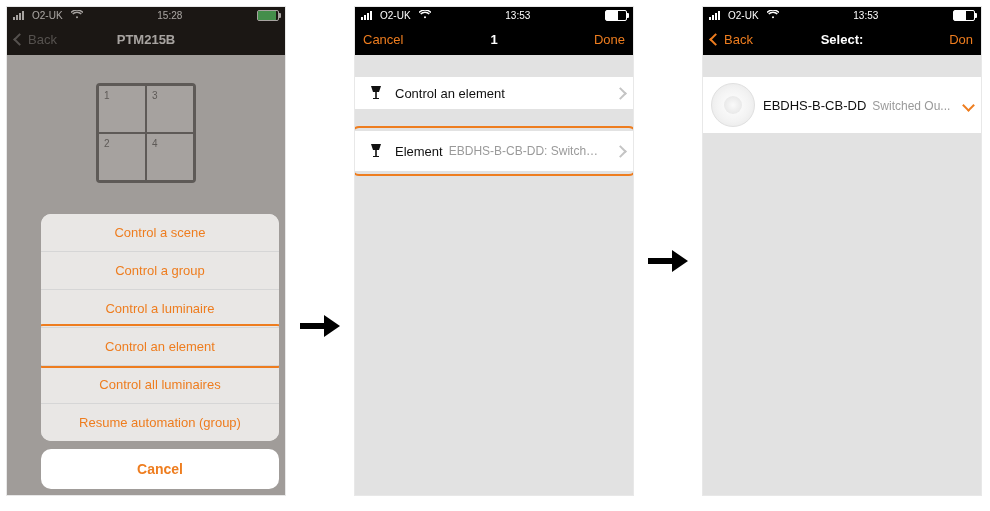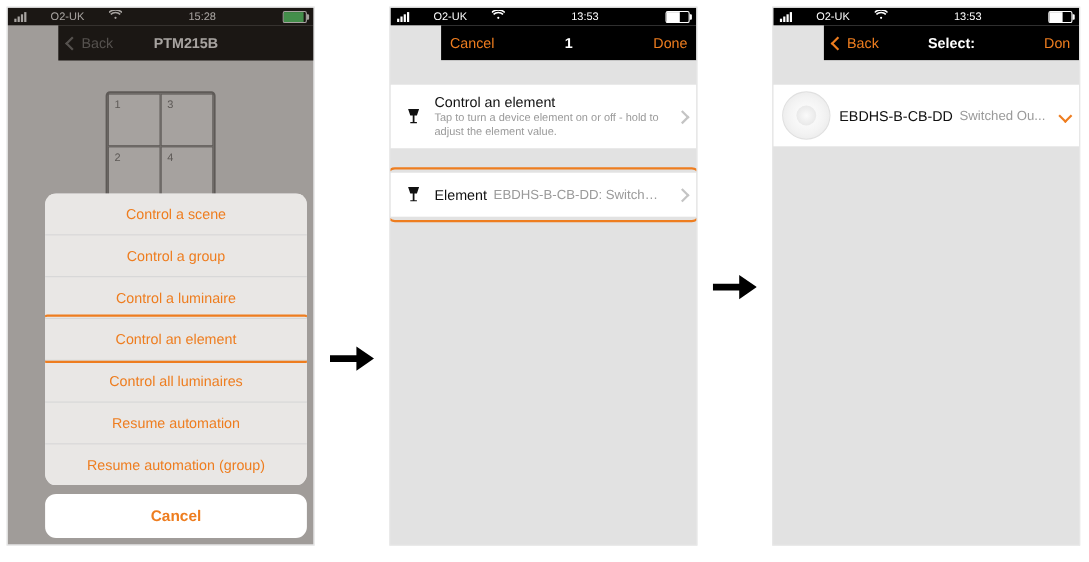--- a/index.html
+++ b/index.html
@@ -39,31 +39,30 @@
   .statusbar{
     height:16px;
     background:#000;
     color:#fff;
     font-size:10px;
     display:flex;
     align-items:center;
     justify-content:space-between;
     padding:0 6px;
   }
-  .sb-left,.sb-right{display:flex;align-items:center;gap:22px}
+  .sb-left,.sb-right{display:flex;align-items:center;gap:8px}
   .navbar{
     height:32px;
     background:#000;
     color:#fff;
     display:flex;
     align-items:center;
     justify-content:space-between;
     padding:0 8px;
     font-size:13px;
-    margin-left:46px;
   }
   .nav-left,.nav-right{min-width:60px;display:flex;align-items:center;gap:2px}
   .nav-right{justify-content:flex-end}
   .nav-title{flex:1;text-align:center;font-weight:600}
   .nav-link{color:var(--orange)}
   .nav-link.dim{color:#6a6a6a}
   .chev-left{display:inline-block;width:7px;height:7px;border-left:2px solid currentColor;border-bottom:2px solid currentColor;transform:rotate(45deg);margin-right:2px}
   
   .battery{display:inline-block;width:20px;height:9px;border:1px solid #fff;border-radius:2px;position:relative}
   .battery::after{content:"";position:absolute;right:-3px;top:2px;width:2px;height:5px;background:#fff;border-radius:0 1px 1px 0}
@@ -197,21 +196,20 @@
 
       <div class="overlay"></div>
 
       <div class="sheet">
         <div class="sheet-group" style="position:relative">
           <div class="sheet-row">Control a scene</div>
           <div class="sheet-row">Control a group</div>
           <div class="sheet-row">Control a luminaire</div>
           <div class="sheet-row">Control an element</div>
           <div class="sheet-row">Control all luminaires</div>
-          <div class="sheet-row">Resume automation</div>
           <div class="sheet-row">Resume automation (group)</div>
           <div class="hl-row" style="top:110px"></div>
         </div>
         <div class="sheet-cancel">Cancel</div>
       </div>
     </div>
   </div>
 
   <div class="arrow a1">
     <svg viewBox="0 0 40 26">
@@ -252,21 +250,20 @@
       <div class="sep"></div>
       <div class="white-block">
         <div class="row">
           <div class="icon-col lamp">
             <svg viewBox="0 0 16 16">
                 <path d="M3 1h10l-2 6H5L3 1zm4.2 6h1.6v6H11v1H5v-1h2.2V7z" fill="#111"></path>
               </svg>
           </div>
           <div class="text-col">
             <div class="title">Control an element</div>
-            <div class="sub">Tap to turn a device element on or off - hold to adjust the element value.</div>
           </div>
           <span class="chev-right"></span>
         </div>
       </div>
       <div class="sep"></div>
       <div class="white-block" style="position:relative">
         <div class="row" style="height:24px">
           <div class="icon-col lamp">
             <svg viewBox="0 0 16 16">
                 <path d="M3 1h10l-2 6H5L3 1zm4.2 6h1.6v6H11v1H5v-1h2.2V7z" fill="#111"></path>
@@ -319,21 +316,21 @@
       </div>
       <div class="nav-title">Select:</div>
       <div class="nav-right nav-link">Don</div>
     </div>
 
     <div class="content">
       <div class="sep"></div>
       <div class="white-block">
         <div class="row" style="padding:6px 8px">
           <div class="sensor"></div>
-          <div class="text-col" style="display:flex;gap:6px;align-items:flex-start;min-width:0">
+          <div class="text-col" style="display:flex;gap:6px;align-items:flex-end;min-width:0">
             <span class="title" style="font-weight:500">EBDHS-B-CB-DD</span>
             <span class="value" style="flex:1">Switched Ou...</span>
           </div>
           <span class="chev-right orange" style="transform:rotate(135deg)"></span>
         </div>
       </div>
     </div>
   </div>
 
 </div>

